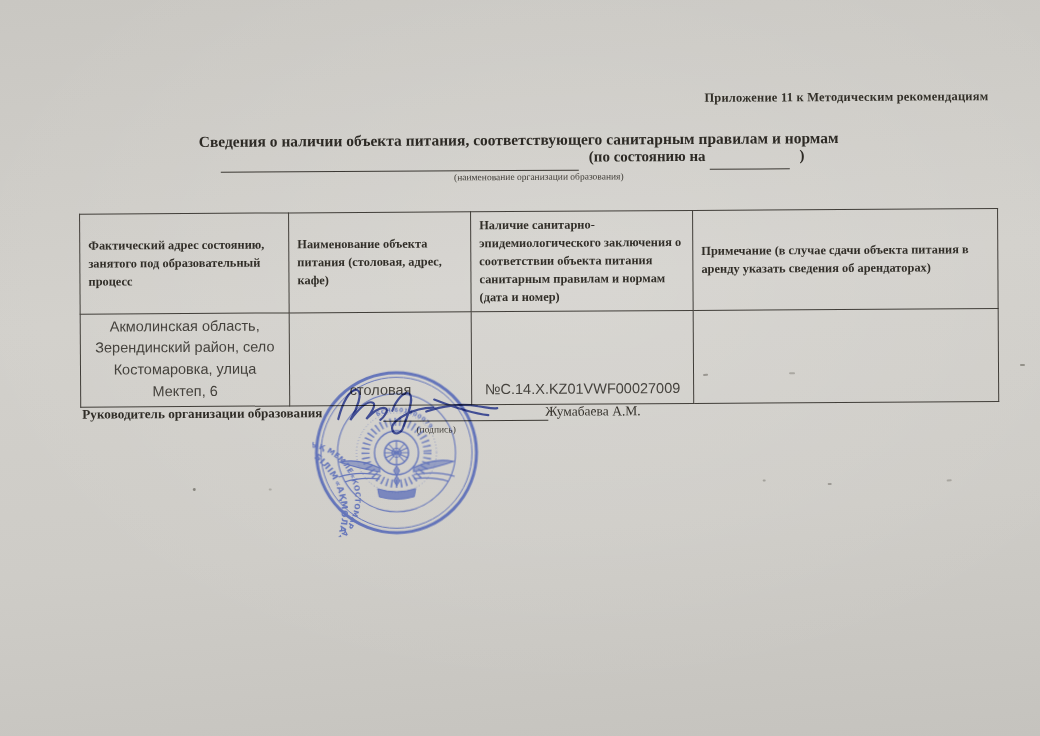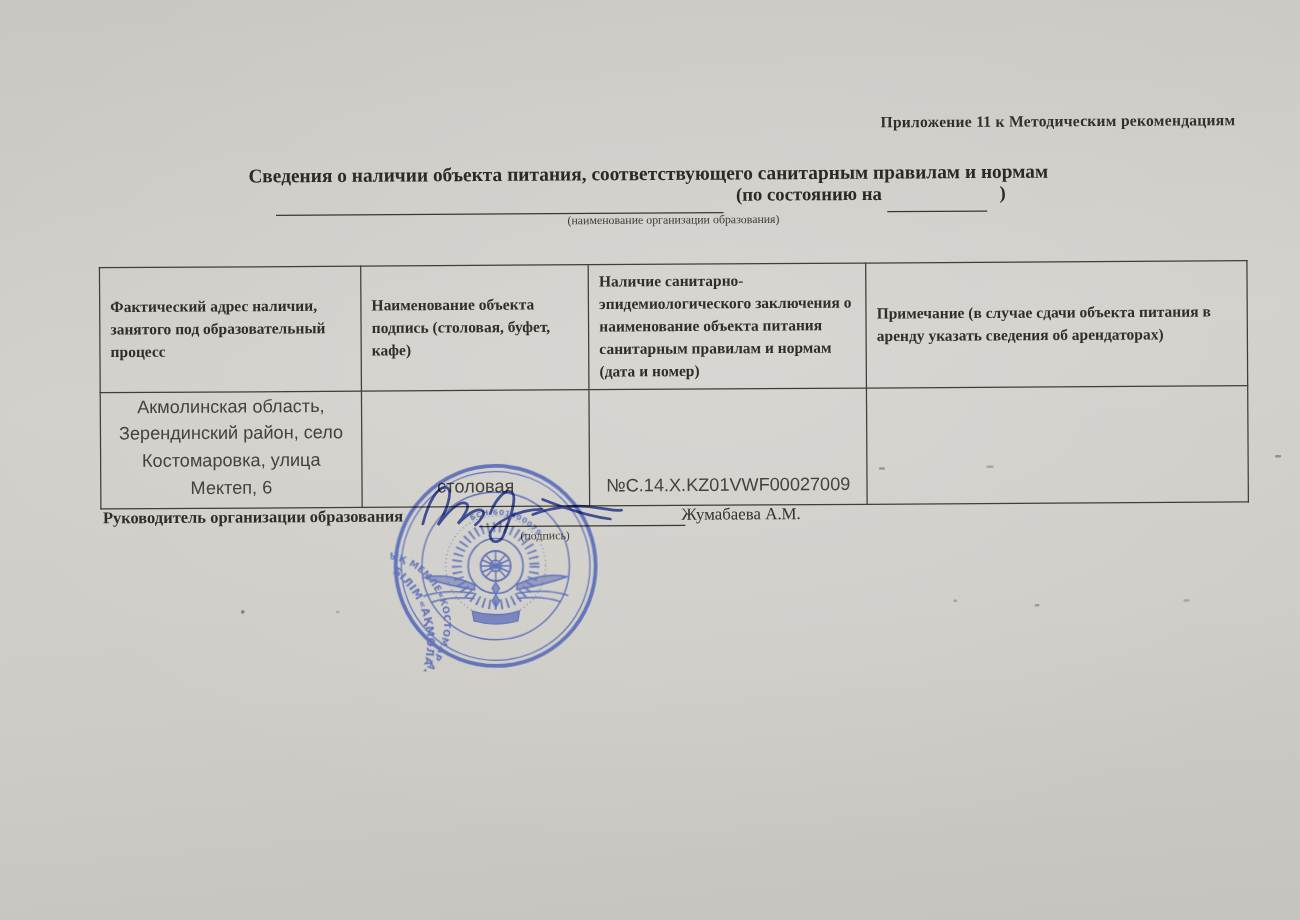--- a/index.html
+++ b/index.html
@@ -117,23 +117,23 @@
 
   <table class="main">
     <colgroup>
       <col style="width:209px">
         <col style="width:182px">
         <col style="width:222px">
         <col style="width:305px">
     </colgroup>
     <tbody>
         <tr>
-      <th>Фактический адрес наличии, занятого под образовательный процесс</th>
-      <th>Наименование объекта подпись (столовая, буфет, кафе)</th>
-      <th>Наличие санитарно-эпидемиологического заключения о наименование объекта питания санитарным правилам и нормам (дата и номер)</th>
+      <th>Фактический адрес состоянию, занятого под образовательный процесс</th>
+      <th>Наименование объекта питания (столовая, адрес, кафе)</th>
+      <th>Наличие санитарно-эпидемиологического заключения о соответствии объекта питания санитарным правилам и нормам (дата и номер)</th>
       <th>Примечание (в случае сдачи объекта питания в аренду указать сведения об арендаторах)</th>
     </tr>
     <tr>
       <td>Акмолинская область,
 Зерендинский район, село
 Костомаровка, улица Мектеп, 6</td>
       <td>столовая</td>
       <td>№С.14.X.KZ01VWF00027009</td>
       <td></td>
     </tr>

